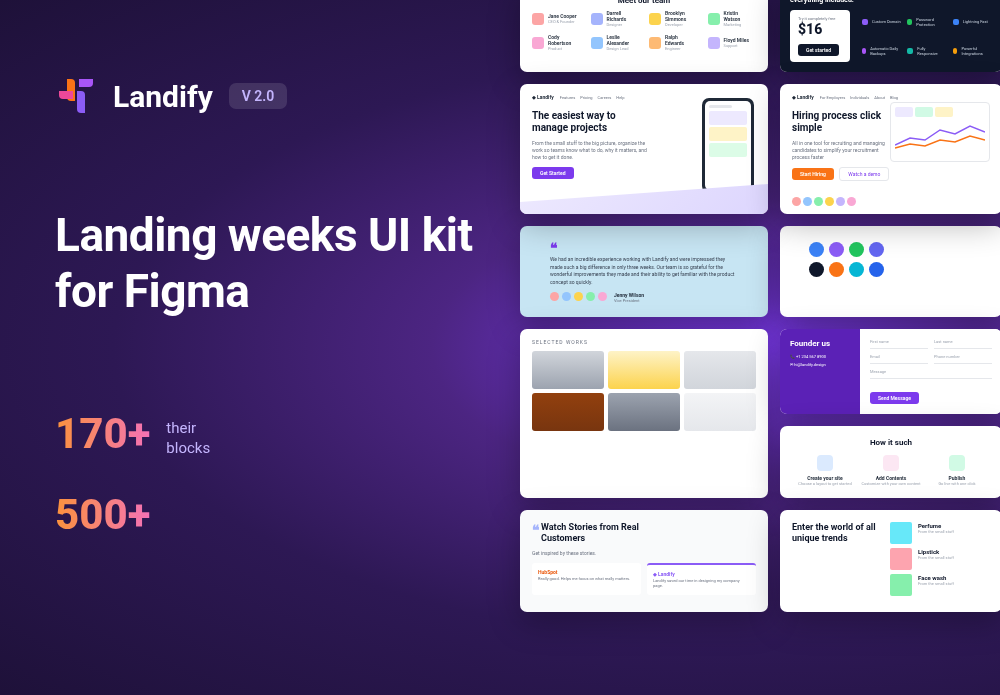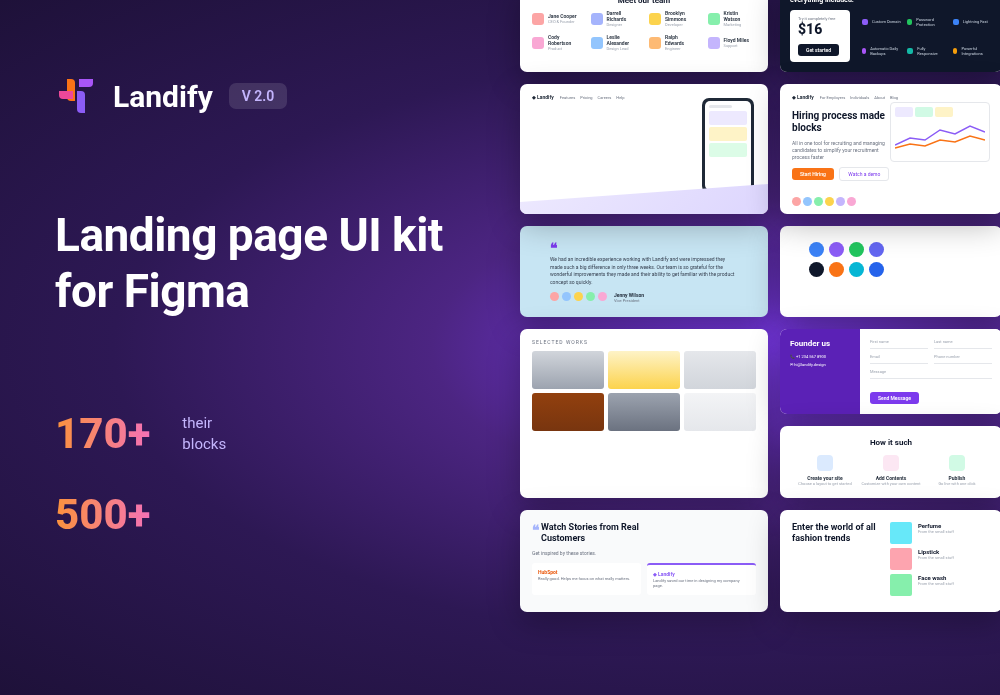--- a/index.html
+++ b/index.html
@@ -4,21 +4,21 @@
 <style>
 *{margin:0;padding:0;box-sizing:border-box;font-family:-apple-system,BlinkMacSystemFont,'Segoe UI',Roboto,sans-serif}
 body{width:1000px;height:695px;overflow:hidden;background:radial-gradient(ellipse at 75% 50%,#7c3aed 0%,#4c2582 30%,#2d1854 60%,#1e1139 100%);position:relative}
 .left{position:absolute;left:55px;top:75px;width:420px}
 .brand{display:flex;align-items:center;gap:16px;margin-bottom:90px}
 .logo{width:42px;height:42px;position:relative}
 .logo-svg{width:100%;height:100%}
 .brand-name{color:#fff;font-size:30px;font-weight:700}
 .badge{background:rgba(255,255,255,.12);color:#c4b5fd;padding:5px 13px;border-radius:7px;font-size:14px;font-weight:600}
 .headline{color:#fff;font-size:46px;font-weight:700;line-height:1.22;margin-bottom:90px;letter-spacing:-.5px}
-.stat{display:flex;align-items:center;gap:32px;margin-bottom:32px}
+.stat{display:flex;align-items:flex-end;gap:16px;margin-bottom:32px}
 .stat-num{font-size:42px;font-weight:800;background:linear-gradient(90deg,#fb923c,#f472b6);-webkit-background-clip:text;background-clip:text;-webkit-text-fill-color:transparent}
 .stat-lbl{color:#c4b5fd;font-size:15px;line-height:1.35}
 .right{position:absolute;left:520px;top:-14px;width:490px;display:flex;flex-direction:column;gap:12px}
 .row{display:flex;gap:12px}
 .card{background:#fff;border-radius:7px;box-shadow:0 10px 32px rgba(0,0,0,.3);overflow:hidden;flex-shrink:0}
 .card-inner{padding:10px 12px;font-size:6px;color:#1f2937}
 .card-hdr{font-size:8px;font-weight:700;margin-bottom:6px;color:#0f172a}
 .card-sub{font-size:5px;color:#6b7280;margin-bottom:6px;line-height:1.4}
 .btn-p{background:#7c3aed;color:#fff;padding:3px 8px;border-radius:3px;font-size:5px;display:inline-block;font-weight:600}
 .btn-s{background:#fff;color:#7c3aed;border:1px solid #e5e7eb;padding:3px 8px;border-radius:3px;font-size:5px;display:inline-block;margin-left:4px}
@@ -67,21 +67,21 @@
       <svg class="logo-svg" viewBox="0 0 42 42">
         <path d="M12 4 L12 22 Q12 26 16 26 L20 26 L20 8 Q20 4 16 4 Z" fill="#f97316"></path>
         <path d="M22 16 L22 34 Q22 38 26 38 L30 38 L30 20 Q30 16 26 16 Z" fill="#8b5cf6"></path>
         <path d="M4 16 L4 20 Q4 24 8 24 L18 24 L18 16 Z" fill="#ec4899"></path>
         <path d="M24 4 L24 12 L34 12 Q38 12 38 8 L38 4 Z" fill="#a855f7"></path>
       </svg>
     </div>
     <span class="brand-name">Landify</span>
     <span class="badge">V 2.0</span>
   </div>
-  <h1 class="headline">Landing page UI kit for Figma</h1>
+  <h1 class="headline">Landing weeks UI kit for Figma</h1>
   <div class="stat">
     <span class="stat-num">170+</span>
     <span class="stat-lbl"><span>their</span><br><span>blocks</span></span>
   </div>
   <div class="stat">
     <span class="stat-num">500+</span>
   </div>
 </div>
 
 <div class="right">
@@ -195,20 +195,25 @@
       <div class="card-inner">
         <div style="display:flex;gap:6px;align-items:center;margin-bottom:10px">
           <span style="font-size:5px;font-weight:700">◆ <span>Landify</span></span>
           <span id="nav1" style="font-size:4px;color:#6b7280;display:flex;gap:5px">
               <span>Features</span>
               <span>Pricing</span>
               <span>Careers</span>
               <span>Help</span>
             </span>
         </div>
+        <div style="width:120px">
+          <div class="card-hdr" style="font-size:10px;line-height:1.2">The easiest way to manage projects</div>
+          <div class="card-sub">From the small stuff to the big picture, organize the work so teams know what to do, why it matters, and how to get it done.</div>
+          <div class="btn-p">Get Started</div>
+        </div>
       </div>
       <div class="phone">
           <div class="phone-screen">
         <div style="height:3px;background:#e5e7eb;border-radius:2px;width:60%;margin-bottom:3px"></div>
         <div style="height:14px;background:#ede9fe;border-radius:2px;margin-bottom:2px"></div>
         <div style="height:14px;background:#fef3c7;border-radius:2px;margin-bottom:2px"></div>
         <div style="height:14px;background:#dcfce7;border-radius:2px"></div>
       </div>
         </div>
       <div style="position:absolute;bottom:0;left:0;right:0;height:30px;background:linear-gradient(135deg,#ede9fe 0%,#ddd6fe 100%);clip-path:polygon(0 60%,100% 0,100% 100%,0 100%)"></div>
@@ -218,21 +223,21 @@
         <div style="display:flex;gap:6px;align-items:center;margin-bottom:10px">
           <span style="font-size:5px;font-weight:700">◆ <span>Landify</span></span>
           <span id="nav2" style="font-size:4px;color:#6b7280;display:flex;gap:5px">
               <span>For Employers</span>
               <span>Individuals</span>
               <span>About</span>
               <span>Blog</span>
             </span>
         </div>
         <div style="width:100px">
-          <div class="card-hdr" style="font-size:10px;line-height:1.2">Hiring process made blocks</div>
+          <div class="card-hdr" style="font-size:10px;line-height:1.2">Hiring process click simple</div>
           <div class="card-sub">All in one tool for recruiting and managing candidates to simplify your recruitment process faster</div>
           <span class="btn-p" style="background:#f97316">Start Hiring</span>
           <span class="btn-s">Watch a demo</span>
         </div>
       </div>
       <div class="dash">
         <div style="display:flex;gap:2px;margin-bottom:3px">
             <div style="width:18px;height:10px;background:#ede9fe;border-radius:2px"></div>
             <div style="width:18px;height:10px;background:#d1fae5;border-radius:2px"></div>
             <div style="width:18px;height:10px;background:#fef3c7;border-radius:2px"></div>
@@ -354,21 +359,21 @@
         <div class="card-sub">Get inspired by these stories.</div>
         <div style="display:flex;gap:6px;margin-top:6px">
           <div class="story-card" style="flex:1"><div style="color:#ea580c;font-weight:700;font-size:5px">HubSpot</div>Really good. Helps me focus on what really matters.</div>
           <div class="story-card" style="flex:1;border-top:2px solid #8b5cf6"><div style="color:#8b5cf6;font-weight:700;font-size:5px">◆ Landify</div>Landify saved our time in designing my company page.</div>
         </div>
       </div>
     </div>
     <div class="card" style="width:222px">
       <div class="card-inner" style="display:flex;gap:10px;padding:12px">
         <div style="flex:1">
-          <div class="card-hdr" style="font-size:9px;line-height:1.2">Enter the world of all fashion trends</div>
+          <div class="card-hdr" style="font-size:9px;line-height:1.2">Enter the world of all unique trends</div>
         </div>
         <div id="fashion-list" style="width:100px">
             <div class="fashion-item">
               <div class="fashion-swatch" style="background:#67e8f9"></div>
               <div>
                 <div class="fashion-name">Perfume</div>
                 <div style="font-size:4px;color:#9ca3af">From the small stuff</div>
               </div>
             </div>
             <div class="fashion-item">

